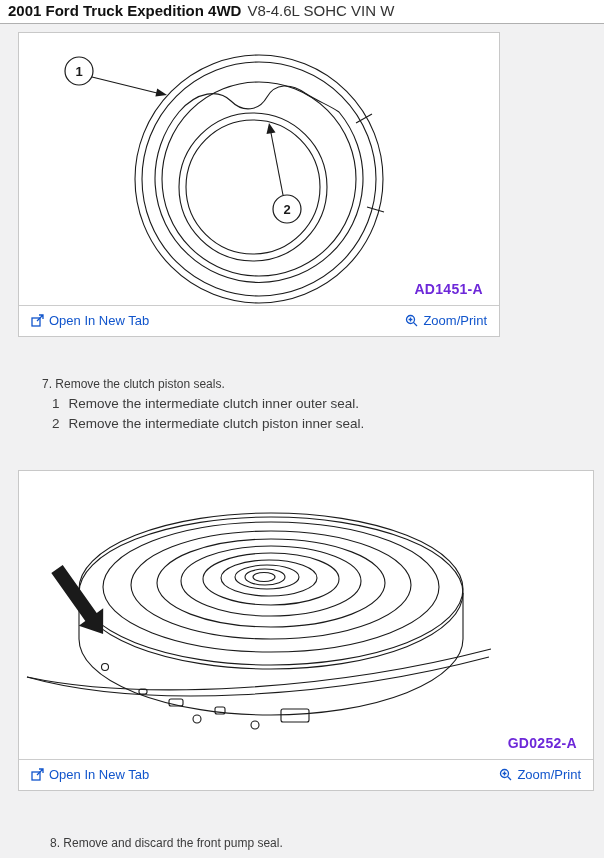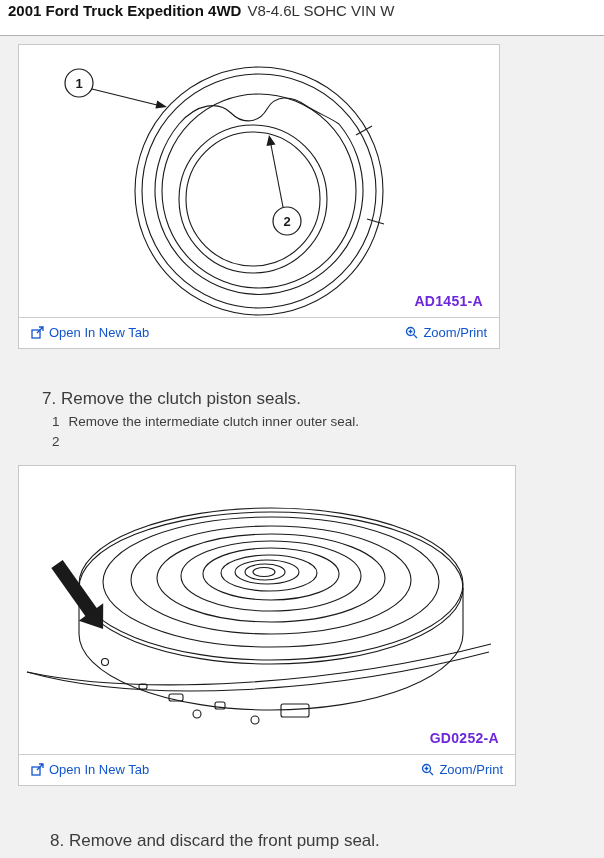--- a/index.html
+++ b/index.html
@@ -6,33 +6,33 @@
   html, body { width: 604px; height: 858px; }
   body {
     background: var(--page_bg, #f1f1f2);
     font-family: "Liberation Sans", sans-serif;
     color: var(--text, #3c3c3c);
     overflow: hidden;
   }
   .page-header {
     background: #fff;
     border-bottom: 1px solid #b0b0b0;
-    padding: 2px 8px 16px 8px;
+    padding: 2px 8px 4px 8px;
     font-size: 15px;
     white-space: nowrap;
   }
   .page-header .bold { font-weight: bold; color: var(--header_text, #111); }
   .page-header .rest { color: #333; margin-left: 6px; }
   .content { padding: 8px 0 0 18px; }
   .figure-panel {
     background: #fff;
     border: 1px solid var(--panel_border, #c8c8c8);
   }
   #panel1 { width: 482px; }
-  #panel2 { width: 498px; margin-top: 16px; }
+  #panel2 { width: 576px; margin-top: 39px; }
   .figure-image { position: relative; }
   .diagram { display: block; color: var(--diagram_line, #1a1a1a); }
   .figure-label {
     position: absolute;
     right: 16px;
     bottom: 8px;
     font-weight: bold;
     font-size: 14px;
     color: #6d28d9;
     letter-spacing: 0.3px;
@@ -47,21 +47,21 @@
   .toolbar-link {
     color: var(--link, #1155cc);
     font-size: 13px;
     text-decoration: none;
     display: inline-flex;
     align-items: center;
     gap: 5px;
     cursor: pointer;
   }
   .toolbar-link svg { display: block; }
-  .step { font-size: 17px; margin: 40px 0 0 24px; color: var(--text, #3c3c3c); }
+  .step { font-size: 12px; margin: 40px 0 0 24px; color: var(--text, #3c3c3c); }
   .substep {
     font-size: 13.5px;
     margin: 5px 0 0 34px;
     display: flex;
     gap: 9px;
     color: var(--text, #3c3c3c);
   }
   #step8 { margin-top: 45px; margin-left: 32px; }
   .callout-num {
     font-family: "Liberation Sans", sans-serif;
@@ -137,20 +137,21 @@
     </div>
   </section>
 
   <div class="step">7. Remove the clutch piston seals.</div>
   <div class="substep">
     <span>1</span>
     <span>Remove the intermediate clutch inner outer seal.</span>
   </div>
   <div class="substep">
     <span>2</span>
+    <span>Remove the intermediate clutch piston inner seal.</span>
   </div>
 
   <section class="figure-panel" id="panel2">
     <div class="figure-image">
       <svg class="diagram" width="496" height="288" viewBox="0 0 496 288">
         <g fill="none" stroke="currentColor" stroke-width="1.1">
 
           <ellipse cx="252" cy="118" rx="192" ry="76"></ellipse>
           <ellipse cx="252" cy="122" rx="192" ry="76"></ellipse>
           <ellipse cx="252" cy="116" rx="168" ry="65"></ellipse>

